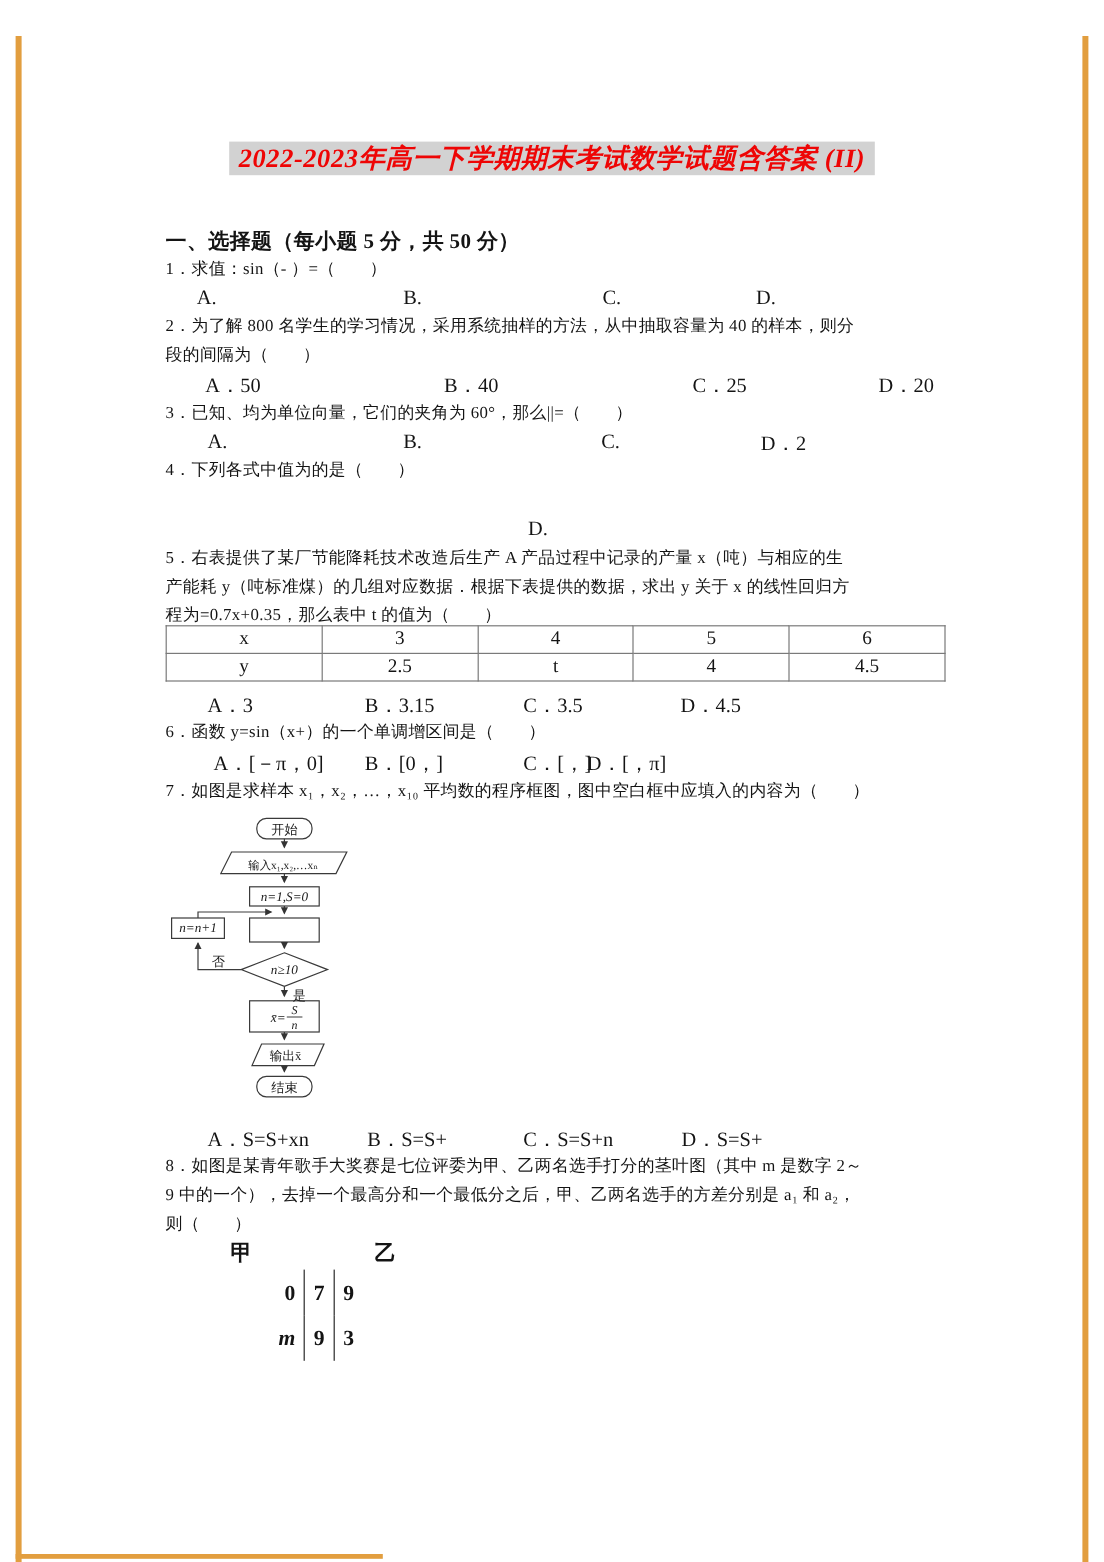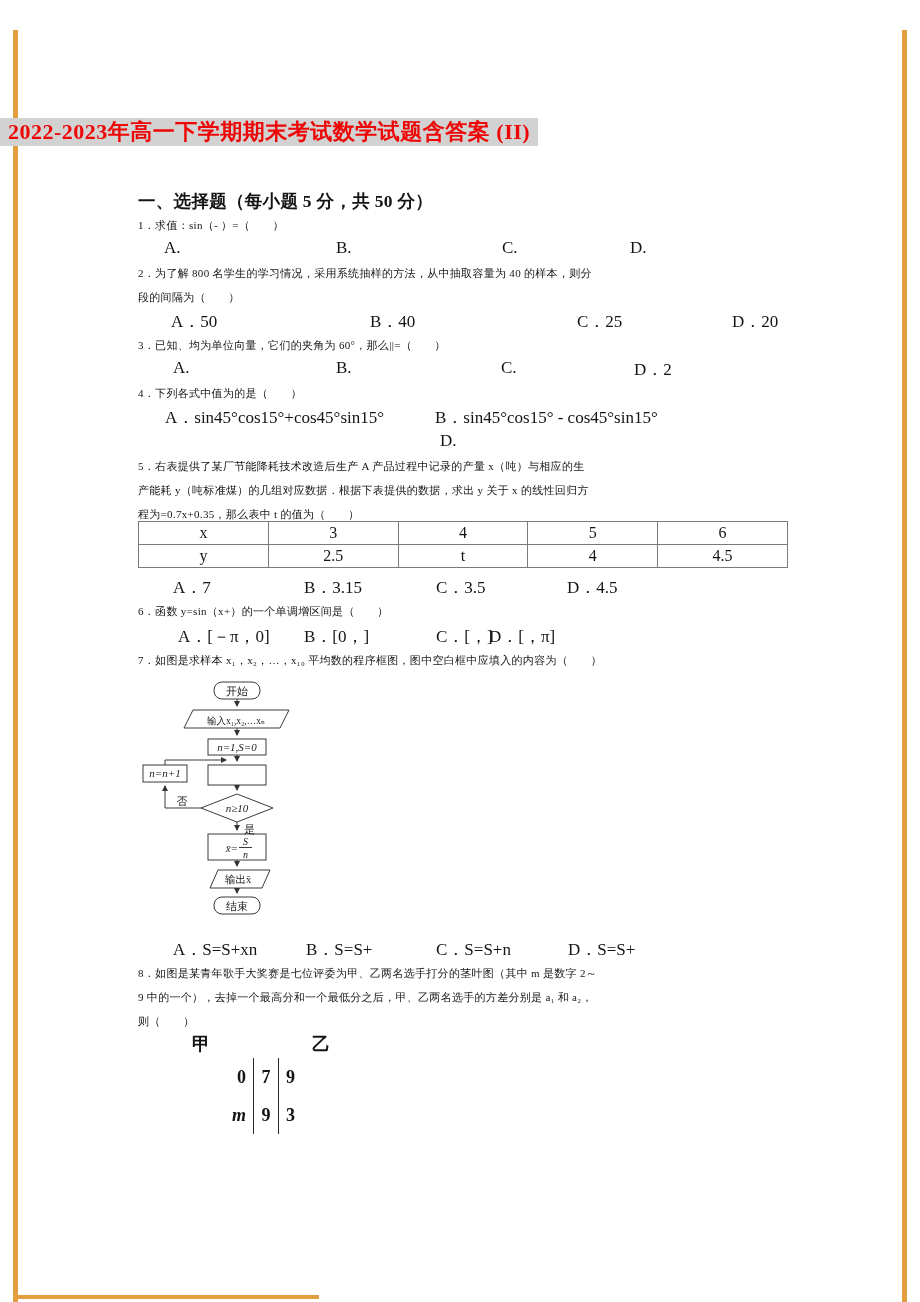--- a/index.html
+++ b/index.html
@@ -2,25 +2,25 @@
 <html><head>
 <meta charset="utf-8">
 <style>
   html,body{margin:0;padding:0;}
   body{width:920px;height:1302px;background:#ffffff;position:relative;overflow:hidden;
        font-family:"Liberation Serif","DejaVu Serif",serif;color:#141414;}
   .edge{position:absolute;}
   .edge.left{left:13px;top:30px;width:5px;height:1272px;background:#e29e3f;}
   .edge.right{left:902px;top:30px;width:5px;height:1272px;background:#e29e3f;}
   .edge.bottom{left:13px;top:1295px;width:306px;height:4px;background:#e29e3f;}
-  .title-row{position:absolute;top:118px;left:0;width:920px;text-align:left;}
+  .title-row{position:absolute;top:118px;left:0;width:920px;text-align:center;font-style:italic;}
   .title{display:inline-block;background:#d2d2d2;color:#ee0505;font-weight:bold;
          font-size:22px;line-height:28px;padding:0 8px;letter-spacing:.5px;
          font-family:"Liberation Serif","DejaVu Serif",serif;}
-  .line{position:absolute;left:138px;width:668px;font-size:11px;line-height:22px;
+  .line{position:absolute;left:138px;width:668px;font-size:14px;line-height:22px;
         white-space:nowrap;letter-spacing:.3px;}
   .heading{font-weight:bold;font-size:17.5px;}
   .opts{position:absolute;left:138px;width:760px;height:22px;font-size:17px;}
   .opts span{position:absolute;top:0;white-space:nowrap;}
   table.qtable{position:absolute;left:138px;top:521px;width:650px;border-collapse:collapse;}
   table.qtable td{border:1px solid #7a7a7a;width:20%;height:22px;text-align:center;
         font-size:16px;padding:0;}
   svg.flow{position:absolute;left:139px;top:676px;}
   svg.flow text{font-family:"Liberation Serif","DejaVu Serif",serif;fill:#1a1a1a;stroke:none;}
   .stem{position:absolute;left:140px;top:1032px;width:330px;}
@@ -67,22 +67,20 @@
 <div class="line" style="top:334px">3．已知、均为单位向量，它们的夹角为 60°，那么||=（　　）</div>
 <div class="opts" style="top:358px">
   <span style="left:35px">A.</span>
   <span style="left:198px">B.</span>
   <span style="left:363px">C.</span>
   <span style="left:496px">D．2</span>
 </div>
 
 <div class="line" style="top:382px">4．下列各式中值为的是（　　）</div>
 <div class="opts" style="top:406px">
-  <span style="left:27px">A．sin45°cos15°+cos45°sin15°</span>
-  <span style="left:297px">B．sin45°cos15° - cos45°sin15°</span>
 </div>
 <div class="opts" style="top:431px">
   <span style="left:302px">D.</span>
 </div>
 
 <div class="line" style="top:455px">5．右表提供了某厂节能降耗技术改造后生产 A 产品过程中记录的产量 x（吨）与相应的生</div>
 <div class="line" style="top:479px">产能耗 y（吨标准煤）的几组对应数据．根据下表提供的数据，求出 y 关于 x 的线性回归方</div>
 <div class="line" style="top:503px">程为=0.7x+0.35，那么表中 t 的值为（　　）</div>
 
 <table class="qtable">
@@ -98,21 +96,21 @@
     <td>y</td>
     <td>2.5</td>
     <td>t</td>
     <td>4</td>
     <td>4.5</td>
   </tr>
 </tbody>
   </table>
 
 <div class="opts" style="top:576px">
-  <span style="left:35px">A．7</span>
+  <span style="left:35px">A．3</span>
   <span style="left:166px">B．3.15</span>
   <span style="left:298px">C．3.5</span>
   <span style="left:429px">D．4.5</span>
 </div>
 
 <div class="line" style="top:600px">6．函数 y=sin（x+）的一个单调增区间是（　　）</div>
 <div class="opts" style="top:625px">
   <span style="left:40px">A．[－π，0]</span>
   <span style="left:166px">B．[0，]</span>
   <span style="left:298px">C．[，]</span>

